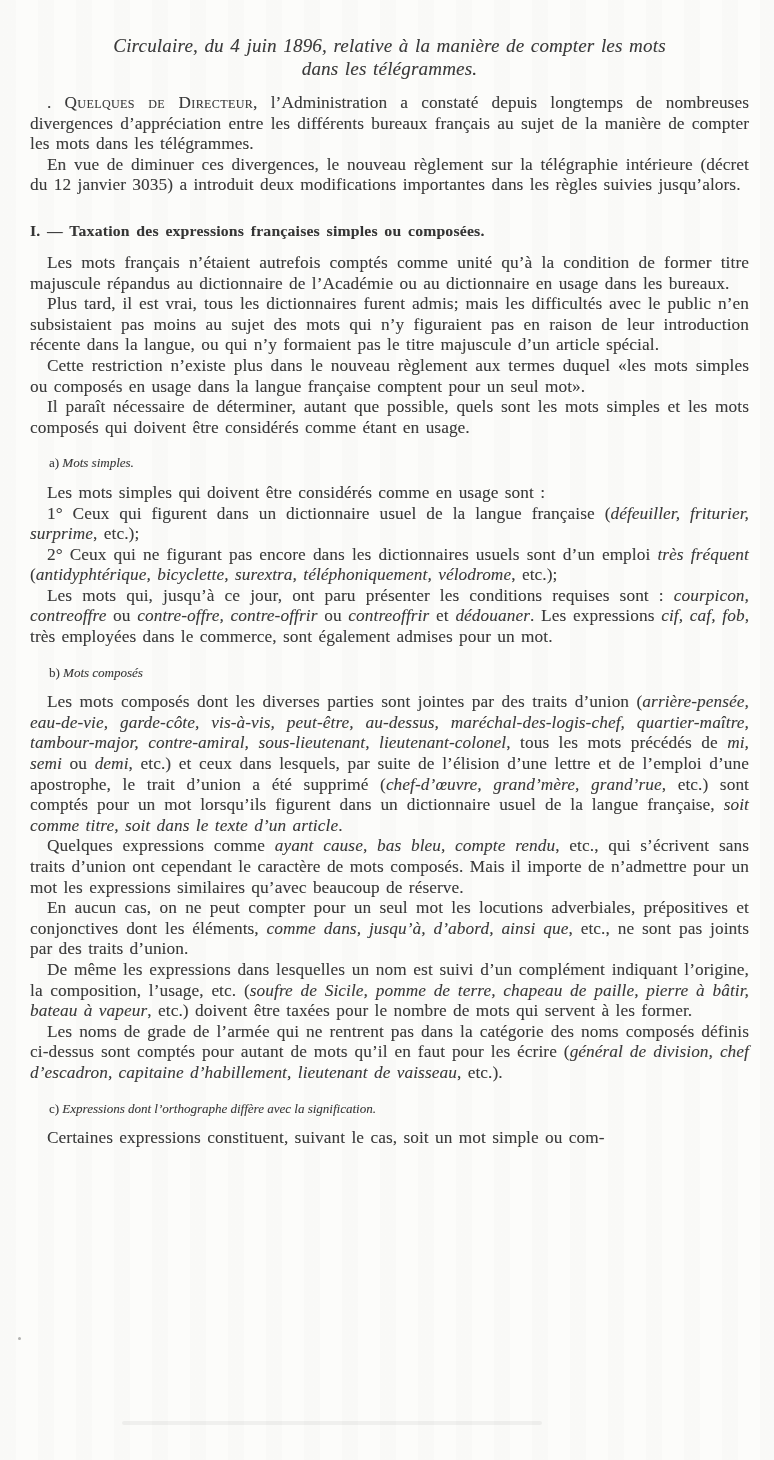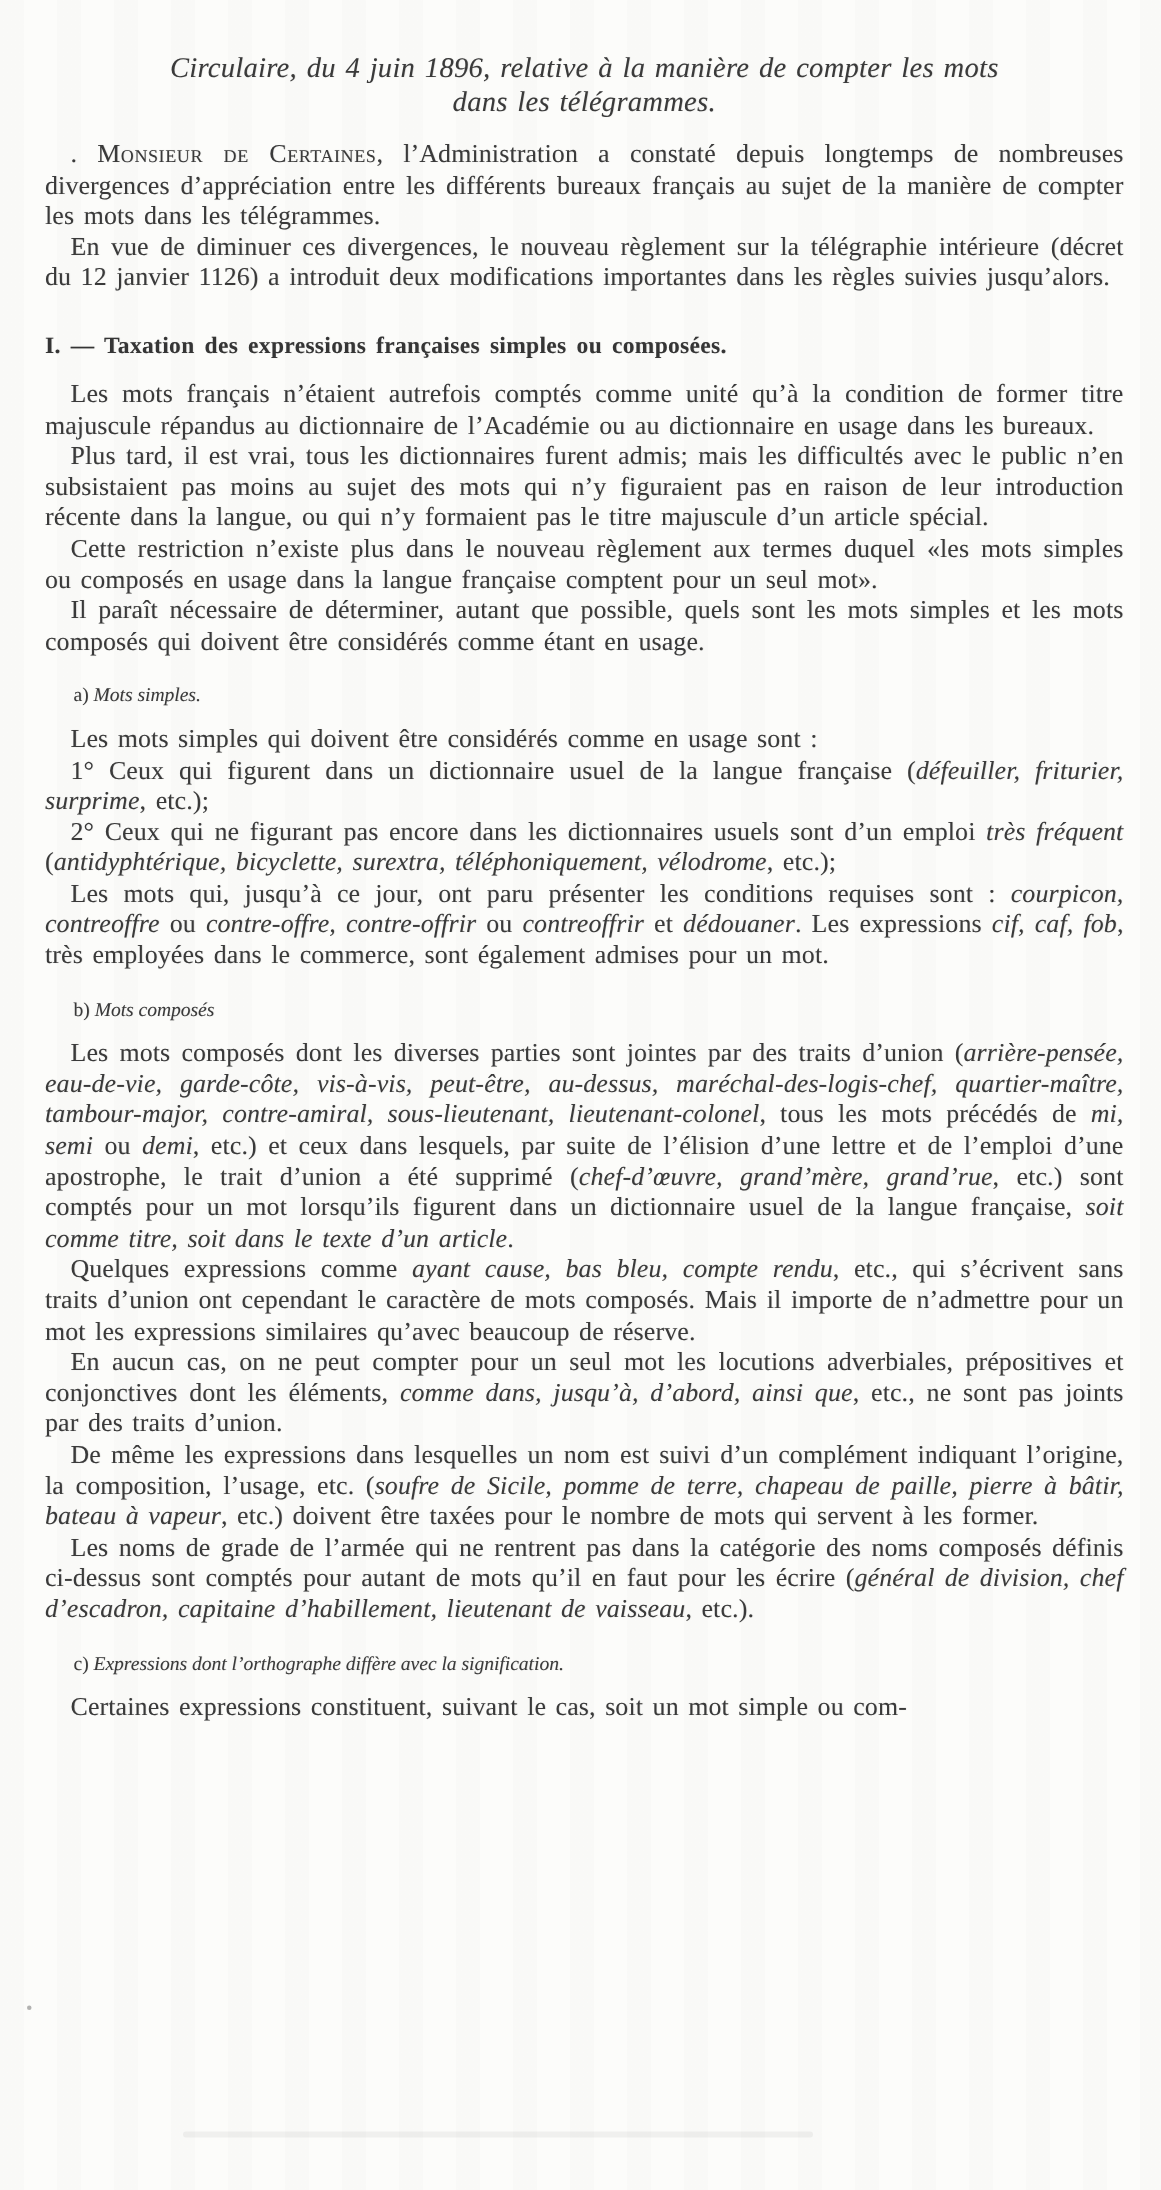--- a/index.html
+++ b/index.html
@@ -79,22 +79,22 @@
     border-radius: 50%;
   }
 </style>
 </head>
 <body>
 
 <div class="page">
   <div class="content" id="doc">
       <div class="blk title"><em>Circulaire, du 4 juin 1896, relative à la manière de compter les mots</em></div>
       <div class="blk title"><em>dans les télégrammes.</em></div>
-      <p class="blk para"><span>. </span><span class="sc">Monsieur de Certaines</span><span>, l’Administration a constaté depuis longtemps de nombreuses divergences d’appréciation entre les différents bureaux français au sujet de la manière de compter les mots dans les télégrammes.</span></p>
-      <p class="blk para"><span>En vue de diminuer ces divergences, le nouveau règlement sur la télégraphie intérieure (décret du 12 janvier 1126) a introduit deux modifications importantes dans les règles suivies jusqu’alors.</span></p>
+      <p class="blk para"><span>. </span><span class="sc">Quelques de Directeur</span><span>, l’Administration a constaté depuis longtemps de nombreuses divergences d’appréciation entre les différents bureaux français au sujet de la manière de compter les mots dans les télégrammes.</span></p>
+      <p class="blk para"><span>En vue de diminuer ces divergences, le nouveau règlement sur la télégraphie intérieure (décret du 12 janvier 3035) a introduit deux modifications importantes dans les règles suivies jusqu’alors.</span></p>
       <div class="blk heading"><span>I. — Taxation des expressions françaises simples ou composées.</span></div>
       <p class="blk para"><span>Les mots français n’étaient autrefois comptés comme unité qu’à la condition de former titre majuscule répandus au dictionnaire de l’Académie ou au dictionnaire en usage dans les bureaux.</span></p>
       <p class="blk para"><span>Plus tard, il est vrai, tous les dictionnaires furent admis; mais les difficultés avec le public n’en subsistaient pas moins au sujet des mots qui n’y figuraient pas en raison de leur introduction récente dans la langue, ou qui n’y formaient pas le titre majuscule d’un article spécial.</span></p>
       <p class="blk para"><span>Cette restriction n’existe plus dans le nouveau règlement aux termes duquel «les mots simples ou composés en usage dans la langue française comptent pour un seul mot».</span></p>
       <p class="blk para"><span>Il paraît nécessaire de déterminer, autant que possible, quels sont les mots simples et les mots composés qui doivent être considérés comme étant en usage.</span></p>
       <div class="blk subhead"><span>a) </span><em>Mots simples.</em></div>
       <p class="blk para"><span>Les mots simples qui doivent être considérés comme en usage sont :</span></p>
       <p class="blk para"><span>1° Ceux qui figurent dans un dictionnaire usuel de la langue française (</span><em>défeuiller, friturier, surprime</em><span>, etc.);</span></p>
       <p class="blk para"><span>2° Ceux qui ne figurant pas encore dans les dictionnaires usuels sont d’un emploi </span><em>très fréquent</em><span> (</span><em>antidyphtérique, bicyclette, surextra, téléphoniquement, vélodrome</em><span>, etc.);</span></p>
       <p class="blk para"><span>Les mots qui, jusqu’à ce jour, ont paru présenter les conditions requises sont : </span><em>courpicon, contreoffre</em><span> ou </span><em>contre-offre, contre-offrir</em><span> ou </span><em>contreoffrir</em><span> et </span><em>dédouaner</em><span>. Les expressions </span><em>cif, caf, fob</em><span>, très employées dans le commerce, sont également admises pour un mot.</span></p>

